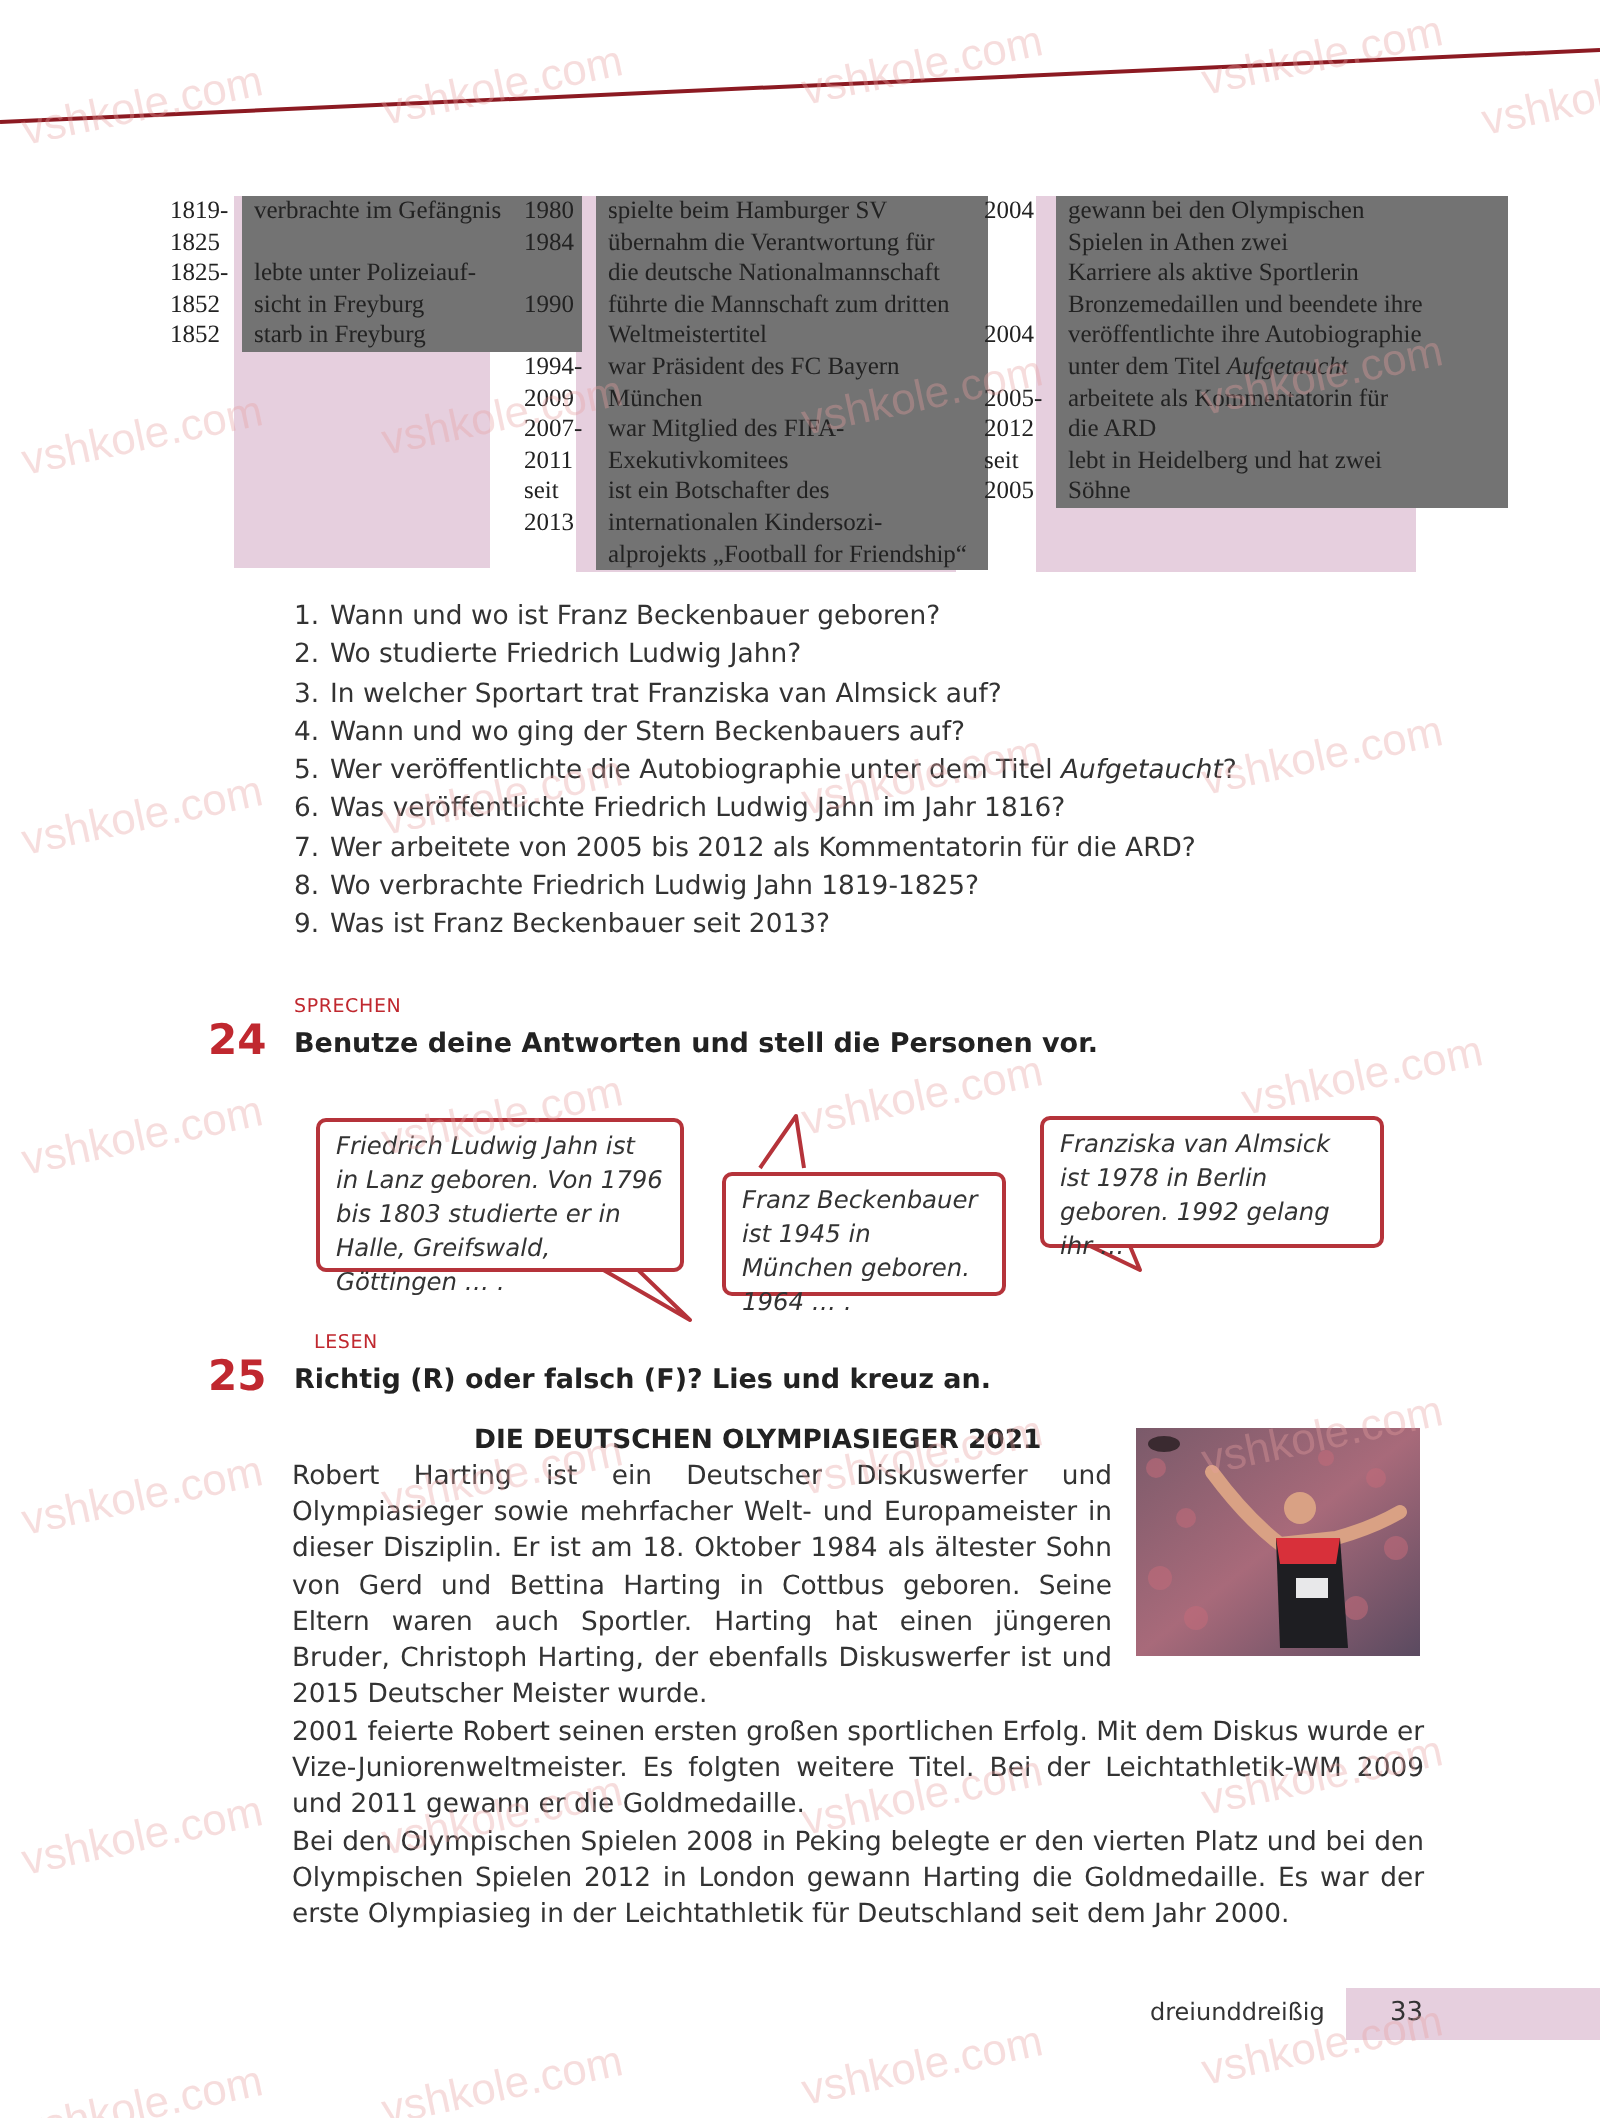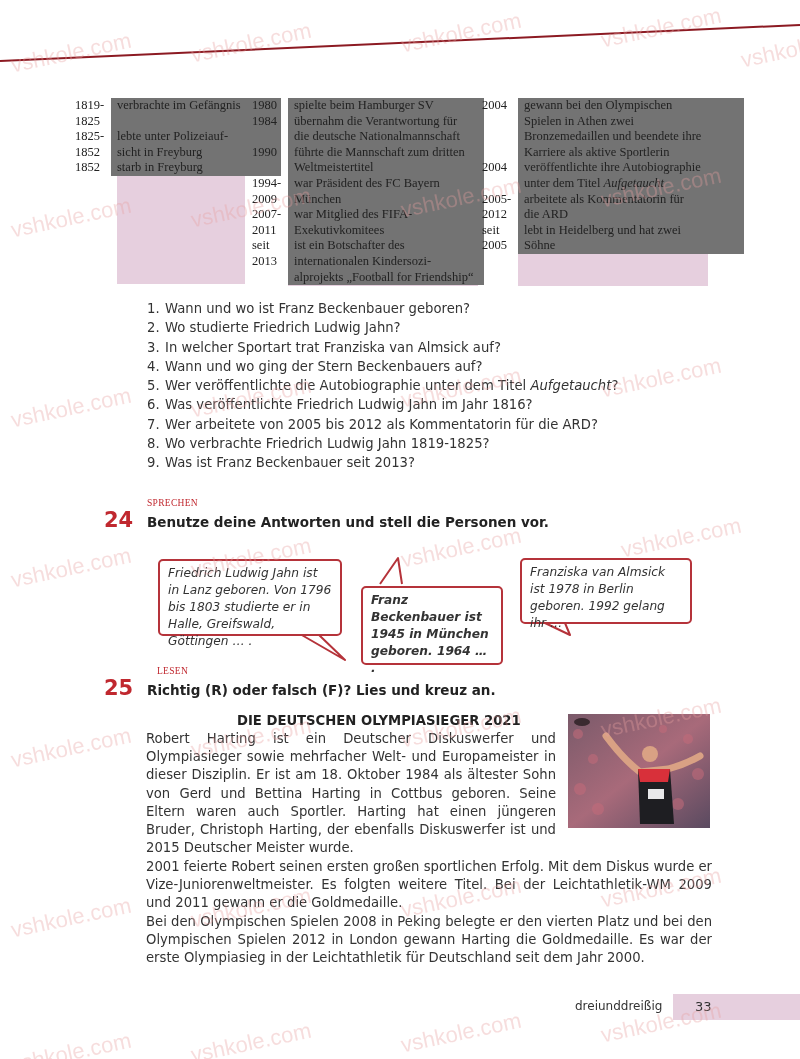--- a/index.html
+++ b/index.html
@@ -4,35 +4,35 @@
 <style>
   html, body { margin:0; padding:0; }
   body { width:800px; height:1059px; background:#ffffff; position:relative; overflow:hidden;
          font-family:"DejaVu Sans", sans-serif; color:#2a2a2a; }
   .top-rule { position:absolute; left:0; top:0; width:800px; height:90px; }
   .watermark { position:absolute; color:#e8a0a0; opacity:0.35; font-size:22px; transform:rotate(-12deg);
                font-family:"Liberation Sans", sans-serif; pointer-events:none; white-space:nowrap; }
   
   .tl { position:absolute; top:98px; font-family:"Liberation Serif", serif; font-size:12.5px; line-height:15.6px; color:#222; }
   .tl .row { display:flex; }
-  .tl .yr { width:36px; flex:none; }
+  .tl .yr { width:36px; flex:none;margin-left:10px; }
   .tl .tx { background:#737373; padding-left:6px; flex:none; }
   .tl1 { left:75px; }
   .tl1 .tx { width:164px; }
   .tl2 { left:252px; }
   .tl2 .tx { width:190px; }
   .tl3 { left:482px; }
   .tl3 .tx { width:220px; }
   .bg-block { position:absolute; background:#e6cfde; }
   
   .questions { position:absolute; left:147px; top:299px; font-size:13.2px; line-height:19.3px; color:#333; margin:0; padding:0; list-style:none; }
   .questions li { display:flex; }
   .questions .n { width:18px; flex:none; }
   
-  .sec-label { position:absolute; font-size:9.5px; color:#c0282f; letter-spacing:0.3px;font-family:Liberation Serif, serif; }
+  .sec-label { position:absolute; font-size:9.5px; color:#c0282f; letter-spacing:0.3px; }
   .task-num { position:absolute; font-size:21px; font-weight:bold; color:#c0282f; }
   .task-title { position:absolute; font-size:13.5px; font-weight:bold; color:#222; }
   .bubble { position:absolute; border:2px solid #b5333a; border-radius:5px; background:#fff;
             font-style:italic; font-size:12.2px; line-height:17px; color:#333; padding:4px 8px; box-sizing:border-box; }
   .tails { position:absolute; left:0; top:0; width:800px; height:1059px; pointer-events:none; }
   
   .article-title { position:absolute; left:237px; top:713px; font-size:13.2px; font-weight:bold; color:#222; }
   .article { position:absolute; font-size:13.2px; line-height:18.2px; color:#333; text-align:justify; }
   .art-a { left:146px; top:730px; width:410px; }
   .art-b { left:146px; top:858px; width:566px; }
@@ -130,25 +130,25 @@
     <div class="row">
       <span class="yr">2004</span>
       <span class="tx"><span>gewann bei den Olympischen</span>&nbsp;</span>
     </div>
     <div class="row">
       <span class="yr"></span>
       <span class="tx"><span>Spielen in Athen zwei</span>&nbsp;</span>
     </div>
     <div class="row">
       <span class="yr"></span>
+      <span class="tx"><span>Karriere als aktive Sportlerin</span>&nbsp;</span>
+    </div>
+    <div class="row">
+      <span class="yr"></span>
       <span class="tx"><span>Bronzemedaillen und beendete ihre</span>&nbsp;</span>
-    </div>
-    <div class="row">
-      <span class="yr"></span>
-      <span class="tx"><span>Karriere als aktive Sportlerin</span>&nbsp;</span>
     </div>
     <div class="row">
       <span class="yr">2004</span>
       <span class="tx"><span>veröffentlichte ihre Autobiographie</span>&nbsp;</span>
     </div>
     <div class="row">
       <span class="yr"></span>
       <span class="tx"><span>unter dem Titel </span><i>Aufgetaucht</i>&nbsp;</span>
     </div>
     <div class="row">
@@ -211,21 +211,21 @@
 <div class="sec-label" style="left:147px;top:498px;">SPRECHEN</div>
 <div class="task-num" style="left:104px;top:508px;">24</div>
 <div class="task-title" style="left:147px;top:514px;">Benutze deine Antworten und stell die Personen vor.</div>
 
 <svg class="tails">
   <path d="M300,634 L345,660 L318,634" fill="#fff" stroke="#b5333a" stroke-width="2" stroke-linejoin="round"></path>
   <path d="M380,584 L398,558 L402,584" fill="#fff" stroke="#b5333a" stroke-width="2" stroke-linejoin="round"></path>
   <path d="M545,623 L570,635 L565,623" fill="#fff" stroke="#b5333a" stroke-width="2" stroke-linejoin="round"></path>
 </svg>
 <div class="bubble" style="left:158px;top:559px;width:184px;height:77px;">Friedrich Ludwig Jahn ist in Lanz geboren. Von 1796 bis 1803 studierte er  in Halle, Greifswald, Göttingen … .</div>
-<div class="bubble" style="left:361px;top:586px;width:142px;height:79px;font-weight:bold;">Franz Beckenbauer ist 1945 in München geboren. 1964 … .</div>
+<div class="bubble" style="left:361px;top:586px;width:142px;height:62px;">Franz Beckenbauer ist 1945 in München geboren. 1964 … .</div>
 <div class="bubble" style="left:520px;top:558px;width:172px;height:66px;">Franziska van Almsick ist 1978 in Berlin geboren. 1992 gelang ihr …</div>
 
 <div class="sec-label" style="left:147px;top:666px;margin-left:10px;">LESEN</div>
 <div class="task-num" style="left:104px;top:676px;">25</div>
 <div class="task-title" style="left:147px;top:682px;">Richtig (R) oder falsch (F)? Lies und kreuz an.</div>
 
 <div class="article-title">DIE DEUTSCHEN OLYMPIASIEGER 2021</div>
 <div class="article art-a">
   <p>Robert Harting ist ein Deutscher Diskuswerfer und Olympiasieger sowie mehrfacher Welt- und Europameister in dieser Disziplin. Er ist am 18. Oktober 1984 als ältester Sohn von Gerd und Bettina Harting in Cottbus geboren.  Seine Eltern waren auch Sportler. Harting hat einen jüngeren Bruder, Christoph Harting, der ebenfalls Diskuswerfer ist und 2015 Deutscher Meister wurde.</p>
 </div>

